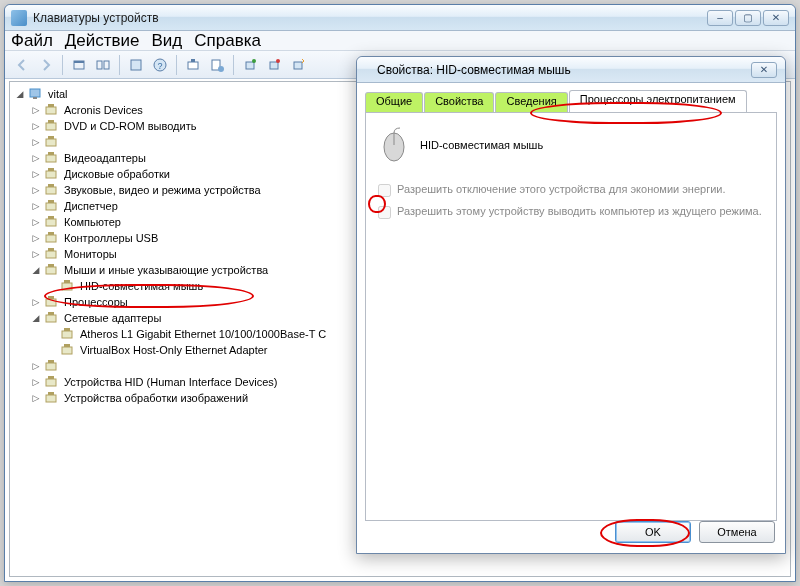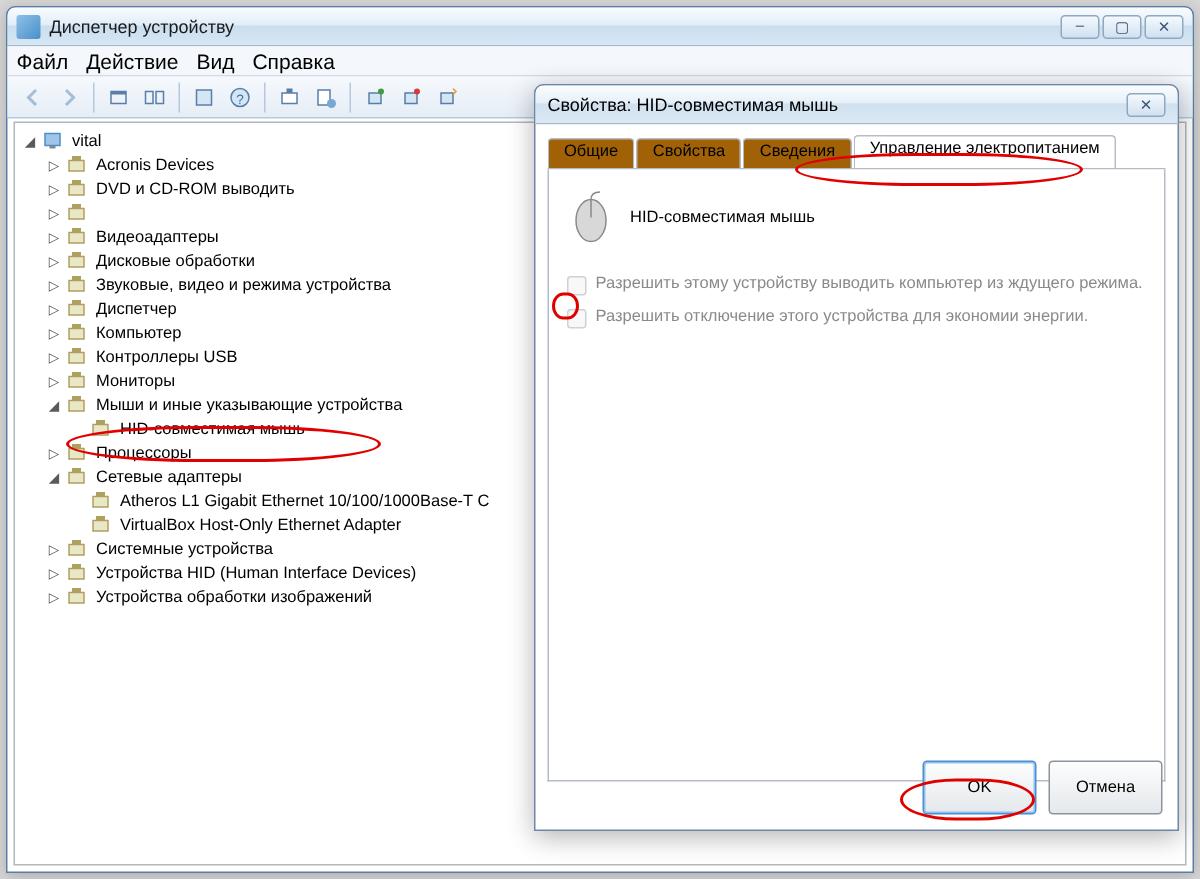--- a/index.html
+++ b/index.html
@@ -51,21 +51,21 @@
   cursor: pointer;
 }
 .menubar {
   height: 20px;
   display: flex;
   align-items: center;
   padding: 0 6px;
   background: #f4f7fb;
   border-bottom: 1px solid #d0d9e4;
   gap: 12px;
-  font-size: 14px;
+  font-size: 17px;
 }
 .menubar span { cursor: pointer; }
 .toolbar {
   height: 28px;
   background: linear-gradient(to bottom,#f6f9fd,#e5edf6);
   border-bottom: 1px solid #b8c8da;
   display: flex;
   align-items: center;
   padding: 0 6px;
   gap: 2px;
@@ -131,37 +131,37 @@
 }
 .dlg-title {
   height: 26px;
   background: linear-gradient(to bottom,#fbfdff 0%,#e6f0f9 45%,#d0e1ef 50%,#dbe9f5 100%);
   border-bottom: 1px solid #a6b9cd;
   border-radius: 6px 6px 0 0;
   display: flex; align-items: center;
   padding: 0 8px;
   font-size: 12px;
 }
-.dlg-title .tt { flex: 1; }
+.dlg-title .tt { flex: 1; margin-left: 12px; }
 .dlg-body {
   padding: 8px 8px 0 8px;
 }
 .tabstrip {
   display: flex;
   align-items: flex-end;
   height: 22px;
   position: relative;
   border-bottom: 1px solid #b6bcc6;
 }
 .tab {
   height: 20px;
   padding: 2px 10px 0 10px;
   border: 1px solid #b6bcc6;
   border-bottom: none;
-  background: #a16207;
+  background: #bef264;
   border-radius: 3px 3px 0 0;
   margin-right: 1px;
   font-size: 11px;
   cursor: pointer;
   position: relative;
 }
 .tab.active {
   background: #fff;
   height: 22px;
   z-index: 2;
@@ -194,21 +194,21 @@
 input[type=checkbox] {
   width: 13px; height: 13px;
   margin-top: 1px;
 }
 .dlg-buttons {
   position: absolute;
   bottom: 10px; right: 10px;
   display: flex; gap: 8px;
 }
 .dlg-btn {
-  width: 76px; height: 36px;
+  width: 76px; height: 22px;
   border: 1px solid #8a939e;
   border-radius: 3px;
   background: linear-gradient(to bottom,#fdfdfd,#e4e8ec);
   font-size: 11px;
   cursor: pointer;
 }
 .dlg-btn.default {
   border: 1px solid #4a8fd0;
   box-shadow: 0 0 0 1px #8fc1ee inset;
 }
@@ -222,21 +222,21 @@
   z-index: 20;
 }
 </style>
 </head>
 <body>
 
 <div class="main-window">
 
   <div class="titlebar">
     <div class="title-icon"></div>
-    <div class="title-text">Диспетчер устройству</div>
+    <div class="title-text">Клавиатуры устройств</div>
     <div class="win-btns">
       <div class="win-btn">–</div>
       <div class="win-btn">▢</div>
       <div class="win-btn">✕</div>
     </div>
   </div>
 
   <div class="menubar">
     <span>Файл</span>
     <span>Действие</span>
@@ -487,21 +487,20 @@
             <span>VirtualBox Host-Only Ethernet Adapter</span>
           </div>
           <div class="tree-row lvl-1">
             <span class="expander">▷</span>
             <span class="node-icon">
               <svg width="16" height="16">
                 <rect x="2" y="5" width="10" height="7" fill="#e8e8c8" stroke="#b0a060"></rect>
                 <rect x="4" y="2" width="6" height="3" fill="#b0a060"></rect>
               </svg>
             </span>
-            <span>Системные устройства</span>
           </div>
           <div class="tree-row lvl-1">
             <span class="expander">▷</span>
             <span class="node-icon">
               <svg width="16" height="16">
                 <rect x="2" y="5" width="10" height="7" fill="#e8e8c8" stroke="#b0a060"></rect>
                 <rect x="4" y="2" width="6" height="3" fill="#b0a060"></rect>
               </svg>
             </span>
             <span>Устройства HID (Human Interface Devices)</span>
@@ -524,40 +523,40 @@
 <div class="dialog">
   <div class="dlg-title">
     <span class="tt">Свойства: HID-совместимая мышь</span>
     <div class="win-btn">✕</div>
   </div>
   <div class="dlg-body">
     <div class="tabstrip">
       <div class="tab">Общие</div>
       <div class="tab">Свойства</div>
       <div class="tab">Сведения</div>
-      <div class="tab active">Управление электропитанием</div>
+      <div class="tab active">Процессоры электропитанием</div>
     </div>
     <div class="tabpanel">
       <div class="device-row">
         <span class="mouse-icon">
           <svg width="32" height="36">
               <ellipse cx="16" cy="20" rx="10" ry="14" fill="#d8d8d8" stroke="#8a8a8a"></ellipse>
               <line x1="16" y1="6" x2="16" y2="18" stroke="#8a8a8a"></line>
               <path d="M16 6 Q16 1 22 1" stroke="#8a8a8a" fill="none"></path>
             </svg>
         </span>
         <span>HID-совместимая мышь</span>
       </div>
       <div class="opt-row">
         <input type="checkbox" disabled="" style="">
-        <span>Разрешить этому устройству выводить компьютер из ждущего режима.</span>
+        <span>Разрешить отключение этого устройства для экономии энергии.</span>
       </div>
       <div class="opt-row">
         <input type="checkbox" disabled="" style="">
-        <span>Разрешить отключение этого устройства для экономии энергии.</span>
+        <span>Разрешить этому устройству выводить компьютер из ждущего режима.</span>
       </div>
     </div>
   </div>
   <div class="dlg-buttons">
     <button class="dlg-btn default">OK</button>
     <button class="dlg-btn">Отмена</button>
   </div>
 </div>
 
 <div class="anno" style="top:284px; left:44px; width:210px; height:24px;"></div>

